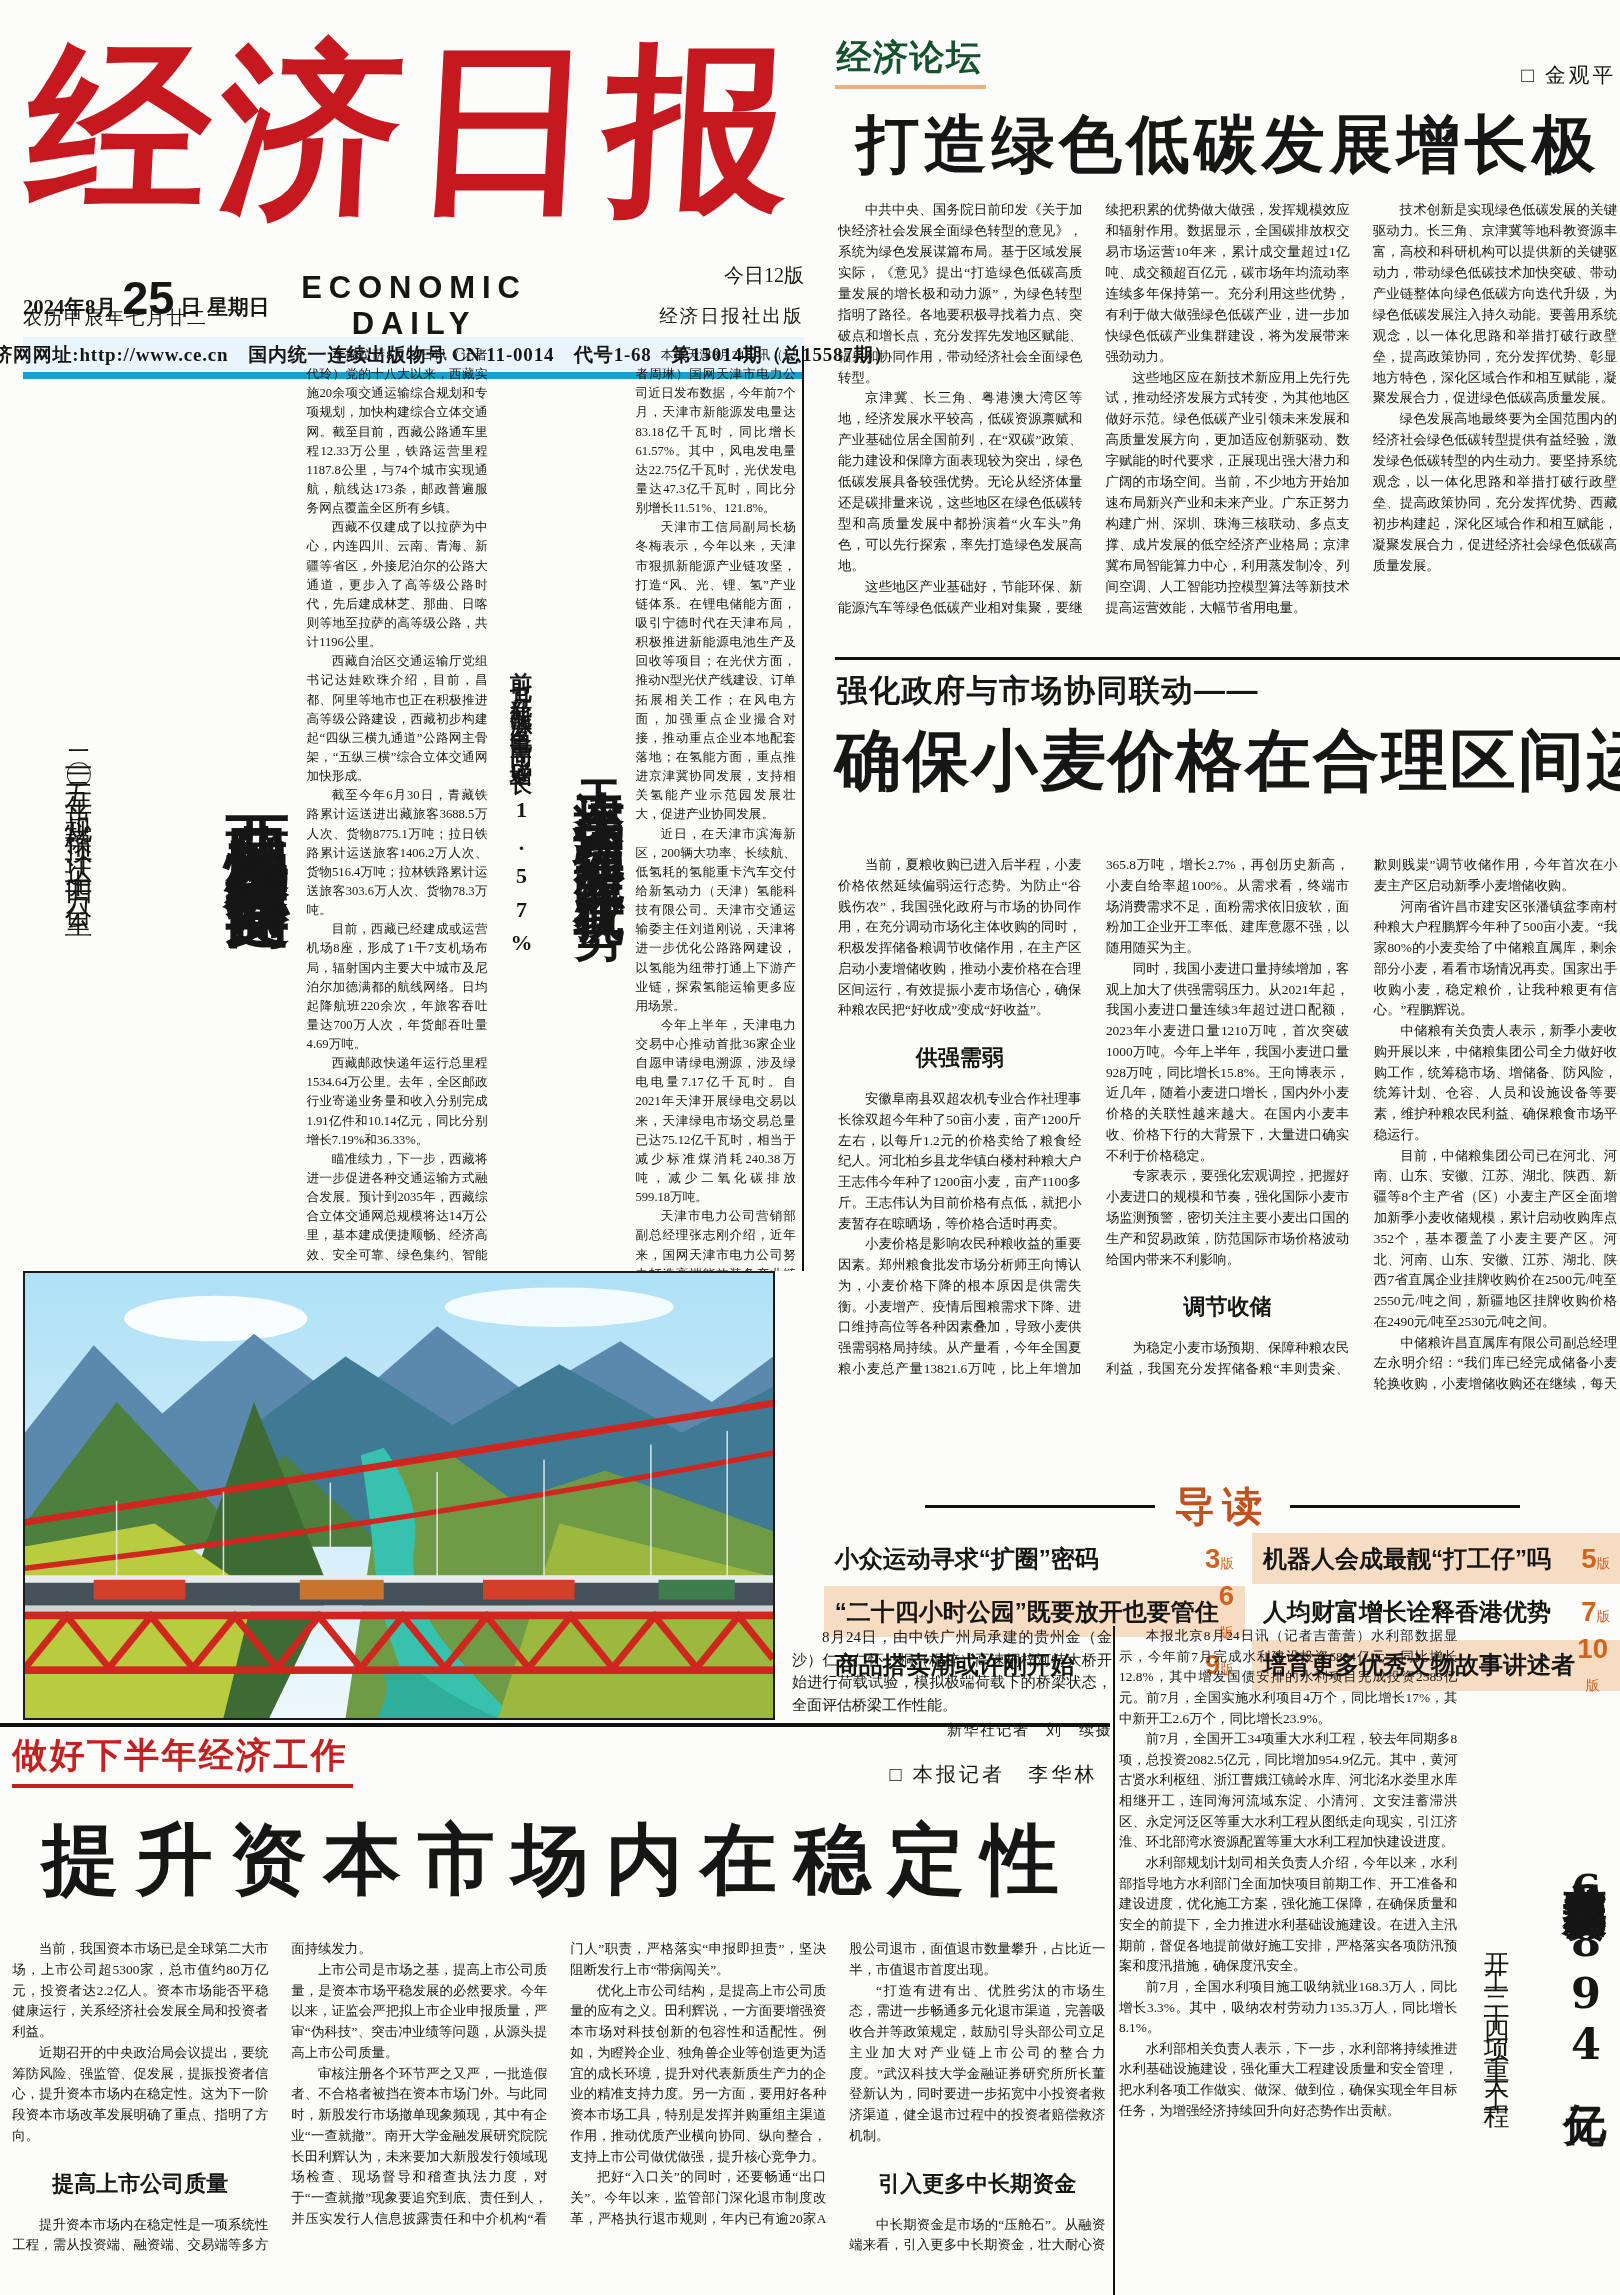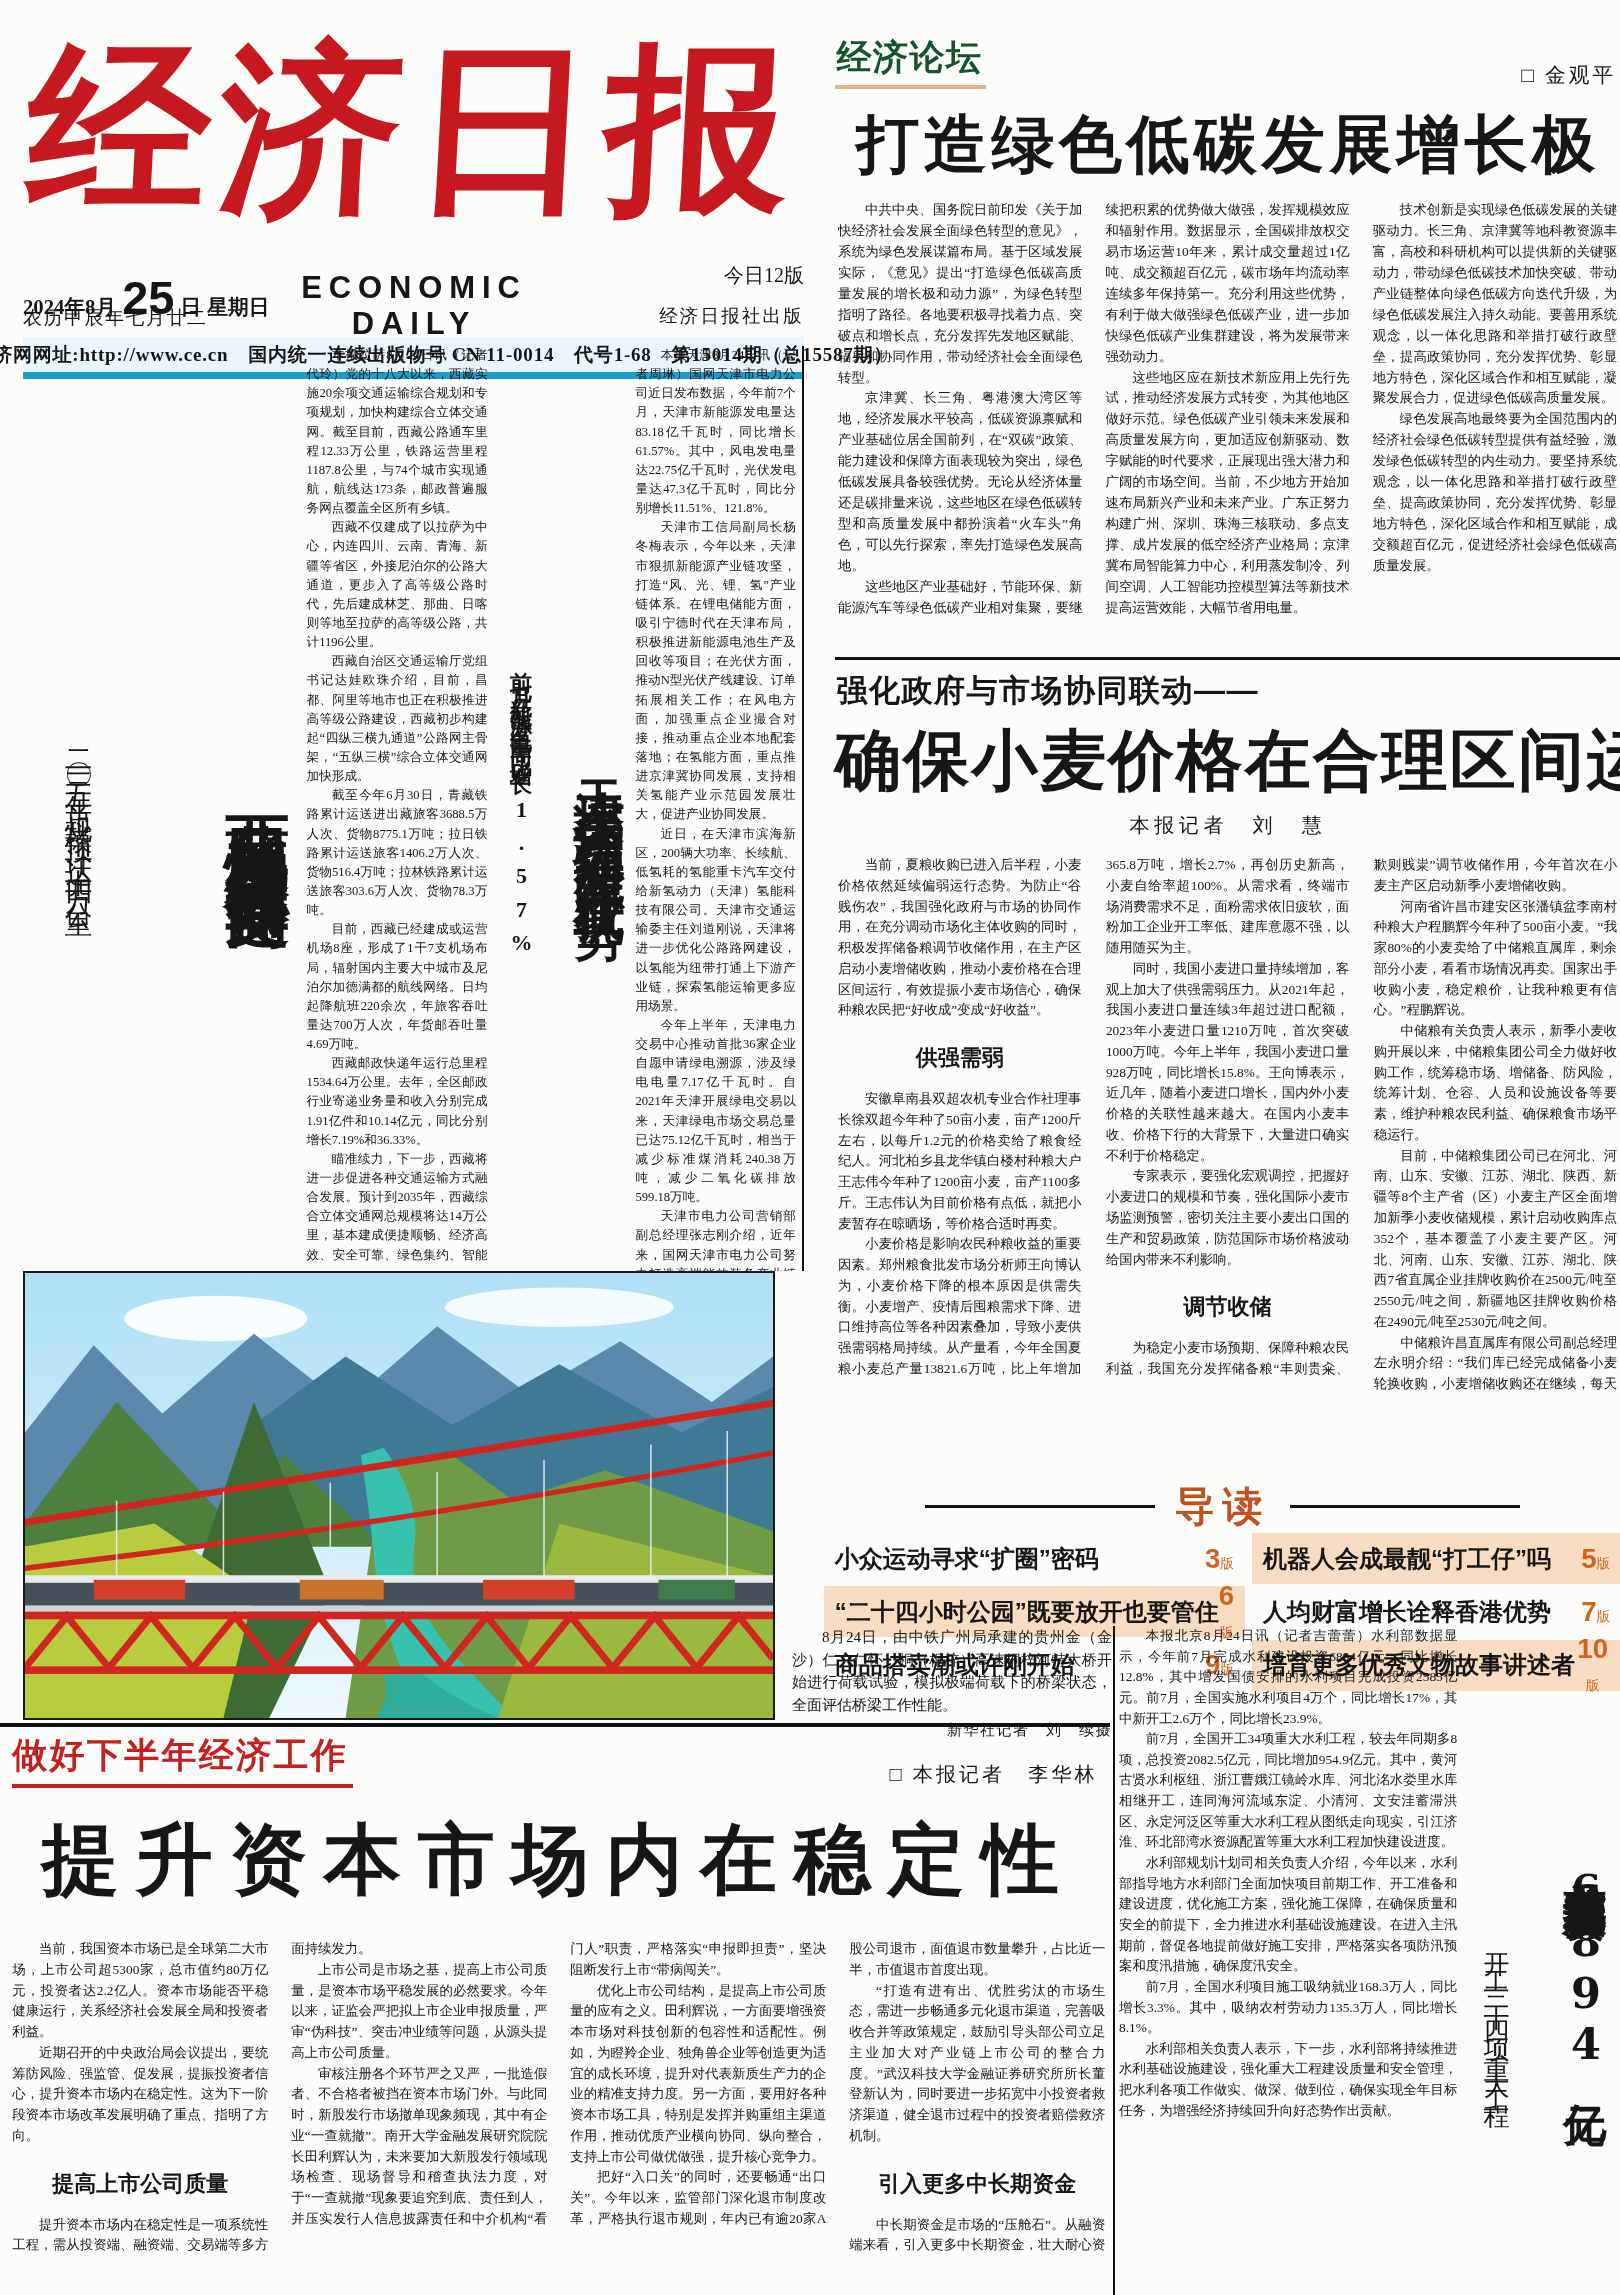--- a/index.html
+++ b/index.html
@@ -154,21 +154,21 @@
     <span class="forum-label">经济论坛</span>
     <span class="forum-byline">□ 金观平</span>
   </div>
   <div class="forum-title">打造绿色低碳发展增长极</div>
   <div class="forum-cols">
       <p class="para">中共中央、国务院日前印发《关于加快经济社会发展全面绿色转型的意见》，系统为绿色发展谋篇布局。基于区域发展实际，《意见》提出“打造绿色低碳高质量发展的增长极和动力源”，为绿色转型指明了路径。各地要积极寻找着力点、突破点和增长点，充分发挥先发地区赋能、辐射和协同作用，带动经济社会全面绿色转型。</p>
       <p class="para">京津冀、长三角、粤港澳大湾区等地，经济发展水平较高，低碳资源禀赋和产业基础位居全国前列，在“双碳”政策、能力建设和保障方面表现较为突出，绿色低碳发展具备较强优势。无论从经济体量还是碳排量来说，这些地区在绿色低碳转型和高质量发展中都扮演着“火车头”角色，可以先行探索，率先打造绿色发展高地。</p>
       <p class="para">这些地区产业基础好，节能环保、新能源汽车等绿色低碳产业相对集聚，要继续把积累的优势做大做强，发挥规模效应和辐射作用。数据显示，全国碳排放权交易市场运营10年来，累计成交量超过1亿吨、成交额超百亿元，碳市场年均流动率连续多年保持第一。充分利用这些优势，有利于做大做强绿色低碳产业，进一步加快绿色低碳产业集群建设，将为发展带来强劲动力。</p>
       <p class="para">这些地区应在新技术新应用上先行先试，推动经济发展方式转变，为其他地区做好示范。绿色低碳产业引领未来发展和高质量发展方向，更加适应创新驱动、数字赋能的时代要求，正展现出强大潜力和广阔的市场空间。当前，不少地方开始加速布局新兴产业和未来产业。广东正努力构建广州、深圳、珠海三核联动、多点支撑、成片发展的低空经济产业格局；京津冀布局智能算力中心，利用蒸发制冷、列间空调、人工智能功控模型算法等新技术提高运营效能，大幅节省用电量。</p>
       <p class="para">技术创新是实现绿色低碳发展的关键驱动力。长三角、京津冀等地科教资源丰富，高校和科研机构可以提供新的关键驱动力，带动绿色低碳技术加快突破、带动产业链整体向绿色低碳方向迭代升级，为绿色低碳发展注入持久动能。要善用系统观念，以一体化思路和举措打破行政壁垒，提高政策协同，充分发挥优势、彰显地方特色，深化区域合作和相互赋能，凝聚发展合力，促进绿色低碳高质量发展。</p>
-      <p class="para">绿色发展高地最终要为全国范围内的经济社会绿色低碳转型提供有益经验，激发绿色低碳转型的内生动力。要坚持系统观念，以一体化思路和举措打破行政壁垒、提高政策协同，充分发挥优势、彰显地方特色，深化区域合作和相互赋能，成交额超百亿元，促进经济社会绿色低碳高质量发展。</p>
+      <p class="para">绿色发展高地最终要为全国范围内的经济社会绿色低碳转型提供有益经验，激发绿色低碳转型的内生动力。要坚持系统观念，以一体化思路和举措打破行政壁垒、提高政策协同，充分发挥优势、西藏初步构建起，深化区域合作和相互赋能，凝聚发展合力，促进经济社会绿色低碳高质量发展。</p>
     </div>
 </div>
 
 <div class="abs tibet">
   <div class="vert tibet-kicker">二〇三五年总规模预计达十四万公里</div>
   <div class="vert tibet-title">西藏加快构建综合立体交通网</div>
   <div class="tibet-body">
       <p class="para">本报拉萨8月24日讯（记者代玲）党的十八大以来，西藏实施20余项交通运输综合规划和专项规划，加快构建综合立体交通网。截至目前，西藏公路通车里程12.33万公里，铁路运营里程1187.8公里，与74个城市实现通航，航线达173条，邮政普遍服务网点覆盖全区所有乡镇。</p>
       <p class="para">西藏不仅建成了以拉萨为中心，内连四川、云南、青海、新疆等省区，外接尼泊尔的公路大通道，更步入了高等级公路时代，先后建成林芝、那曲、日喀则等地至拉萨的高等级公路，共计1196公里。</p>
       <p class="para">西藏自治区交通运输厅党组书记达娃欧珠介绍，目前，昌都、阿里等地市也正在积极推进高等级公路建设，西藏初步构建起“四纵三横九通道”公路网主骨架，“五纵三横”综合立体交通网加快形成。</p>
@@ -187,21 +187,20 @@
       <p class="para">天津市工信局副局长杨冬梅表示，今年以来，天津市狠抓新能源产业链攻坚，打造“风、光、锂、氢”产业链体系。在锂电储能方面，吸引宁德时代在天津布局，积极推进新能源电池生产及回收等项目；在光伏方面，推动N型光伏产线建设、订单拓展相关工作；在风电方面，加强重点企业撮合对接，推动重点企业本地配套落地；在氢能方面，重点推进京津冀协同发展，支持相关氢能产业示范园发展壮大，促进产业协同发展。</p>
       <p class="para">近日，在天津市滨海新区，200辆大功率、长续航、低氢耗的氢能重卡汽车交付给新氢动力（天津）氢能科技有限公司。天津市交通运输委主任刘道刚说，天津将进一步优化公路路网建设，以氢能为纽带打通上下游产业链，探索氢能运输更多应用场景。</p>
       <p class="para">今年上半年，天津电力交易中心推动首批36家企业自愿申请绿电溯源，涉及绿电电量7.17亿千瓦时。自2021年天津开展绿电交易以来，天津绿电市场交易总量已达75.12亿千瓦时，相当于减少标准煤消耗240.38万吨，减少二氧化碳排放599.18万吨。</p>
       <p class="para">天津市电力公司营销部副总经理张志刚介绍，近年来，国网天津市电力公司努力打造高端能效装备产业链绿色典型示范，积极探索绿电资源配置方式。在大力开展绿电交易的同时，公司已累计配合相关部门出台5项绿电中长期交易工作方案，开展高比例新能源电源中长期交易，为政府出台相关政策提供技术支持。</p>
     </div>
 </div>
 
 <div class="abs wheat">
   <div class="wheat-kicker">强化政府与市场协同联动——</div>
   <div class="wheat-title">确保小麦价格在合理区间运行</div>
-  <div class="wheat-byline">本报记者　刘　慧</div>
   <div class="wheat-cols">
       <p class="para">当前，夏粮收购已进入后半程，小麦价格依然延续偏弱运行态势。为防止“谷贱伤农”，我国强化政府与市场的协同作用，在充分调动市场化主体收购的同时，积极发挥储备粮调节收储作用，在主产区启动小麦增储收购，推动小麦价格在合理区间运行，有效提振小麦市场信心，确保种粮农民把“好收成”变成“好收益”。</p>
       <div class="subhead">供强需弱</div>
       <p class="para">安徽阜南县双超农机专业合作社理事长徐双超今年种了50亩小麦，亩产1200斤左右，以每斤1.2元的价格卖给了粮食经纪人。河北柏乡县龙华镇白楼村种粮大户王志伟今年种了1200亩小麦，亩产1100多斤。王志伟认为目前价格有点低，就把小麦暂存在晾晒场，等价格合适时再卖。</p>
       <p class="para">小麦价格是影响农民种粮收益的重要因素。郑州粮食批发市场分析师王向博认为，小麦价格下降的根本原因是供需失衡。小麦增产、疫情后囤粮需求下降、进口维持高位等各种因素叠加，导致小麦供强需弱格局持续。从产量看，今年全国夏粮小麦总产量13821.6万吨，比上年增加365.8万吨，增长2.7%，再创历史新高，小麦自给率超100%。从需求看，终端市场消费需求不足，面粉需求依旧疲软，面粉加工企业开工率低、建库意愿不强，以随用随买为主。</p>
       <p class="para">同时，我国小麦进口量持续增加，客观上加大了供强需弱压力。从2021年起，我国小麦进口量连续3年超过进口配额，2023年小麦进口量1210万吨，首次突破1000万吨。今年上半年，我国小麦进口量928万吨，同比增长15.8%。王向博表示，近几年，随着小麦进口增长，国内外小麦价格的关联性越来越大。在国内小麦丰收、价格下行的大背景下，大量进口确实不利于价格稳定。</p>
       <p class="para">专家表示，要强化宏观调控，把握好小麦进口的规模和节奏，强化国际小麦市场监测预警，密切关注主要小麦出口国的生产和贸易政策，防范国际市场价格波动给国内带来不利影响。</p>
       <div class="subhead">调节收储</div>
       <p class="para">为稳定小麦市场预期、保障种粮农民利益，我国充分发挥储备粮“丰则贵籴、歉则贱粜”调节收储作用，今年首次在小麦主产区启动新季小麦增储收购。</p>
       <p class="para">河南省许昌市建安区张潘镇盆李南村种粮大户程鹏辉今年种了500亩小麦。“我家80%的小麦卖给了中储粮直属库，剩余部分小麦，看看市场情况再卖。国家出手收购小麦，稳定粮价，让我种粮更有信心。”程鹏辉说。</p>

